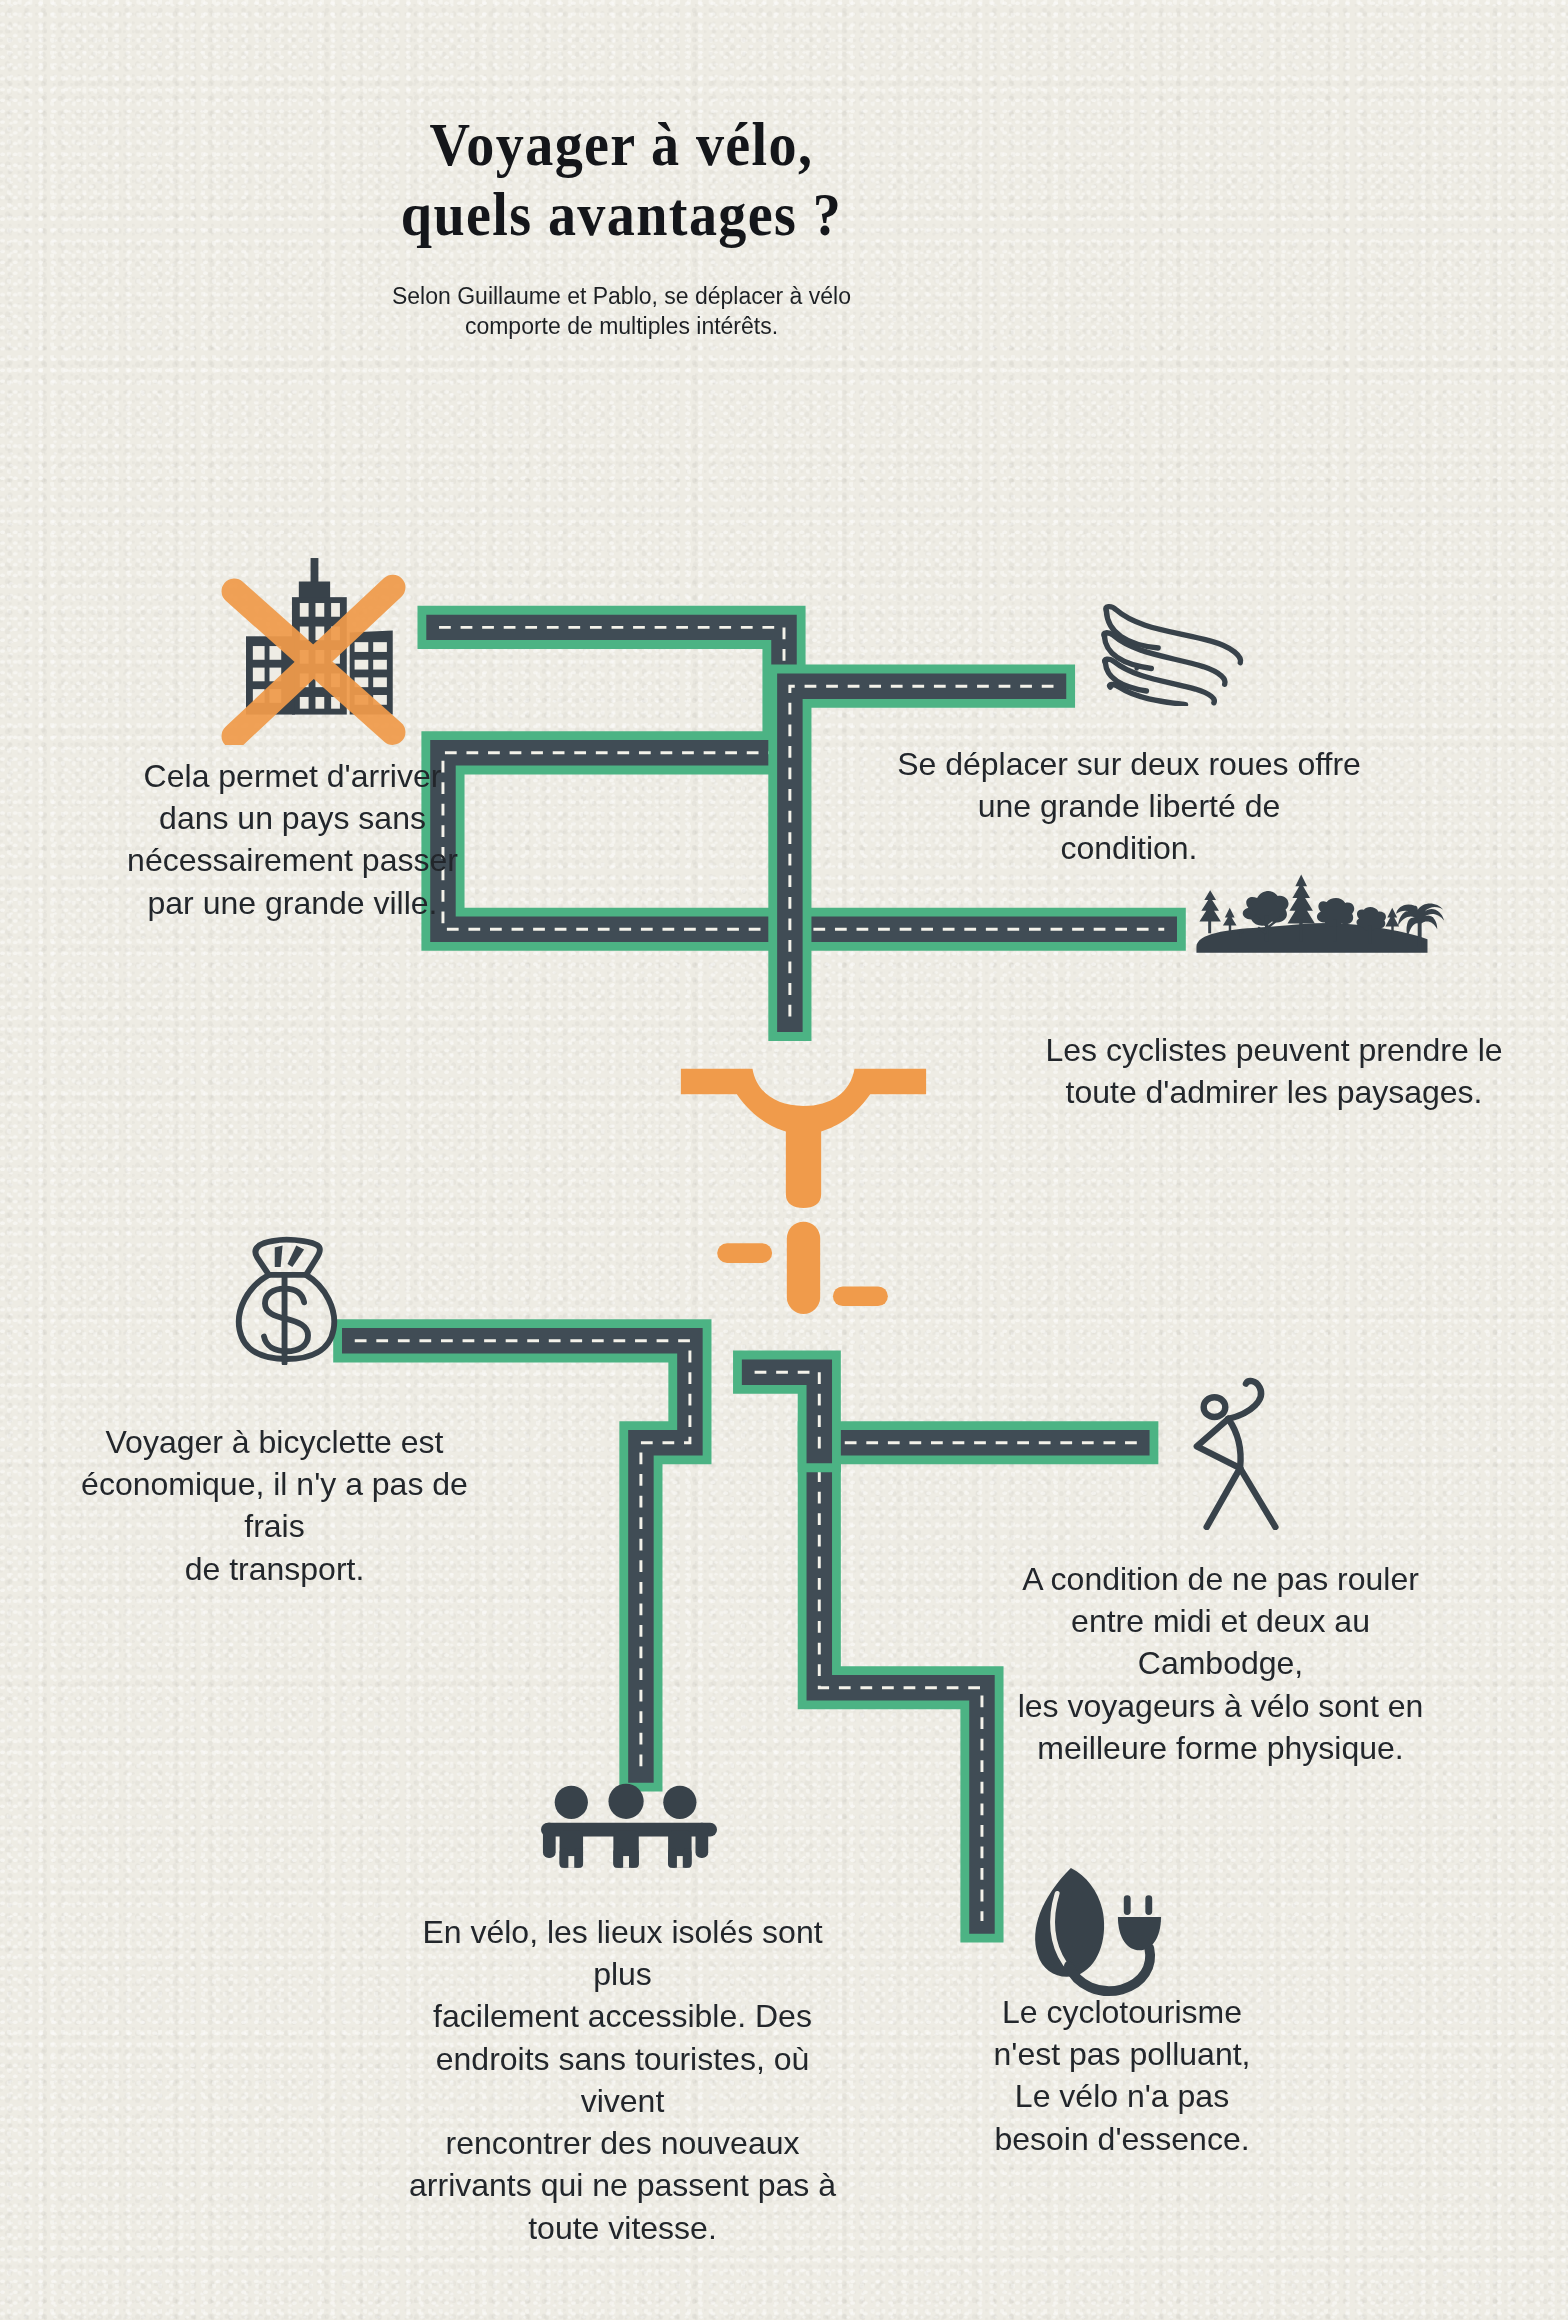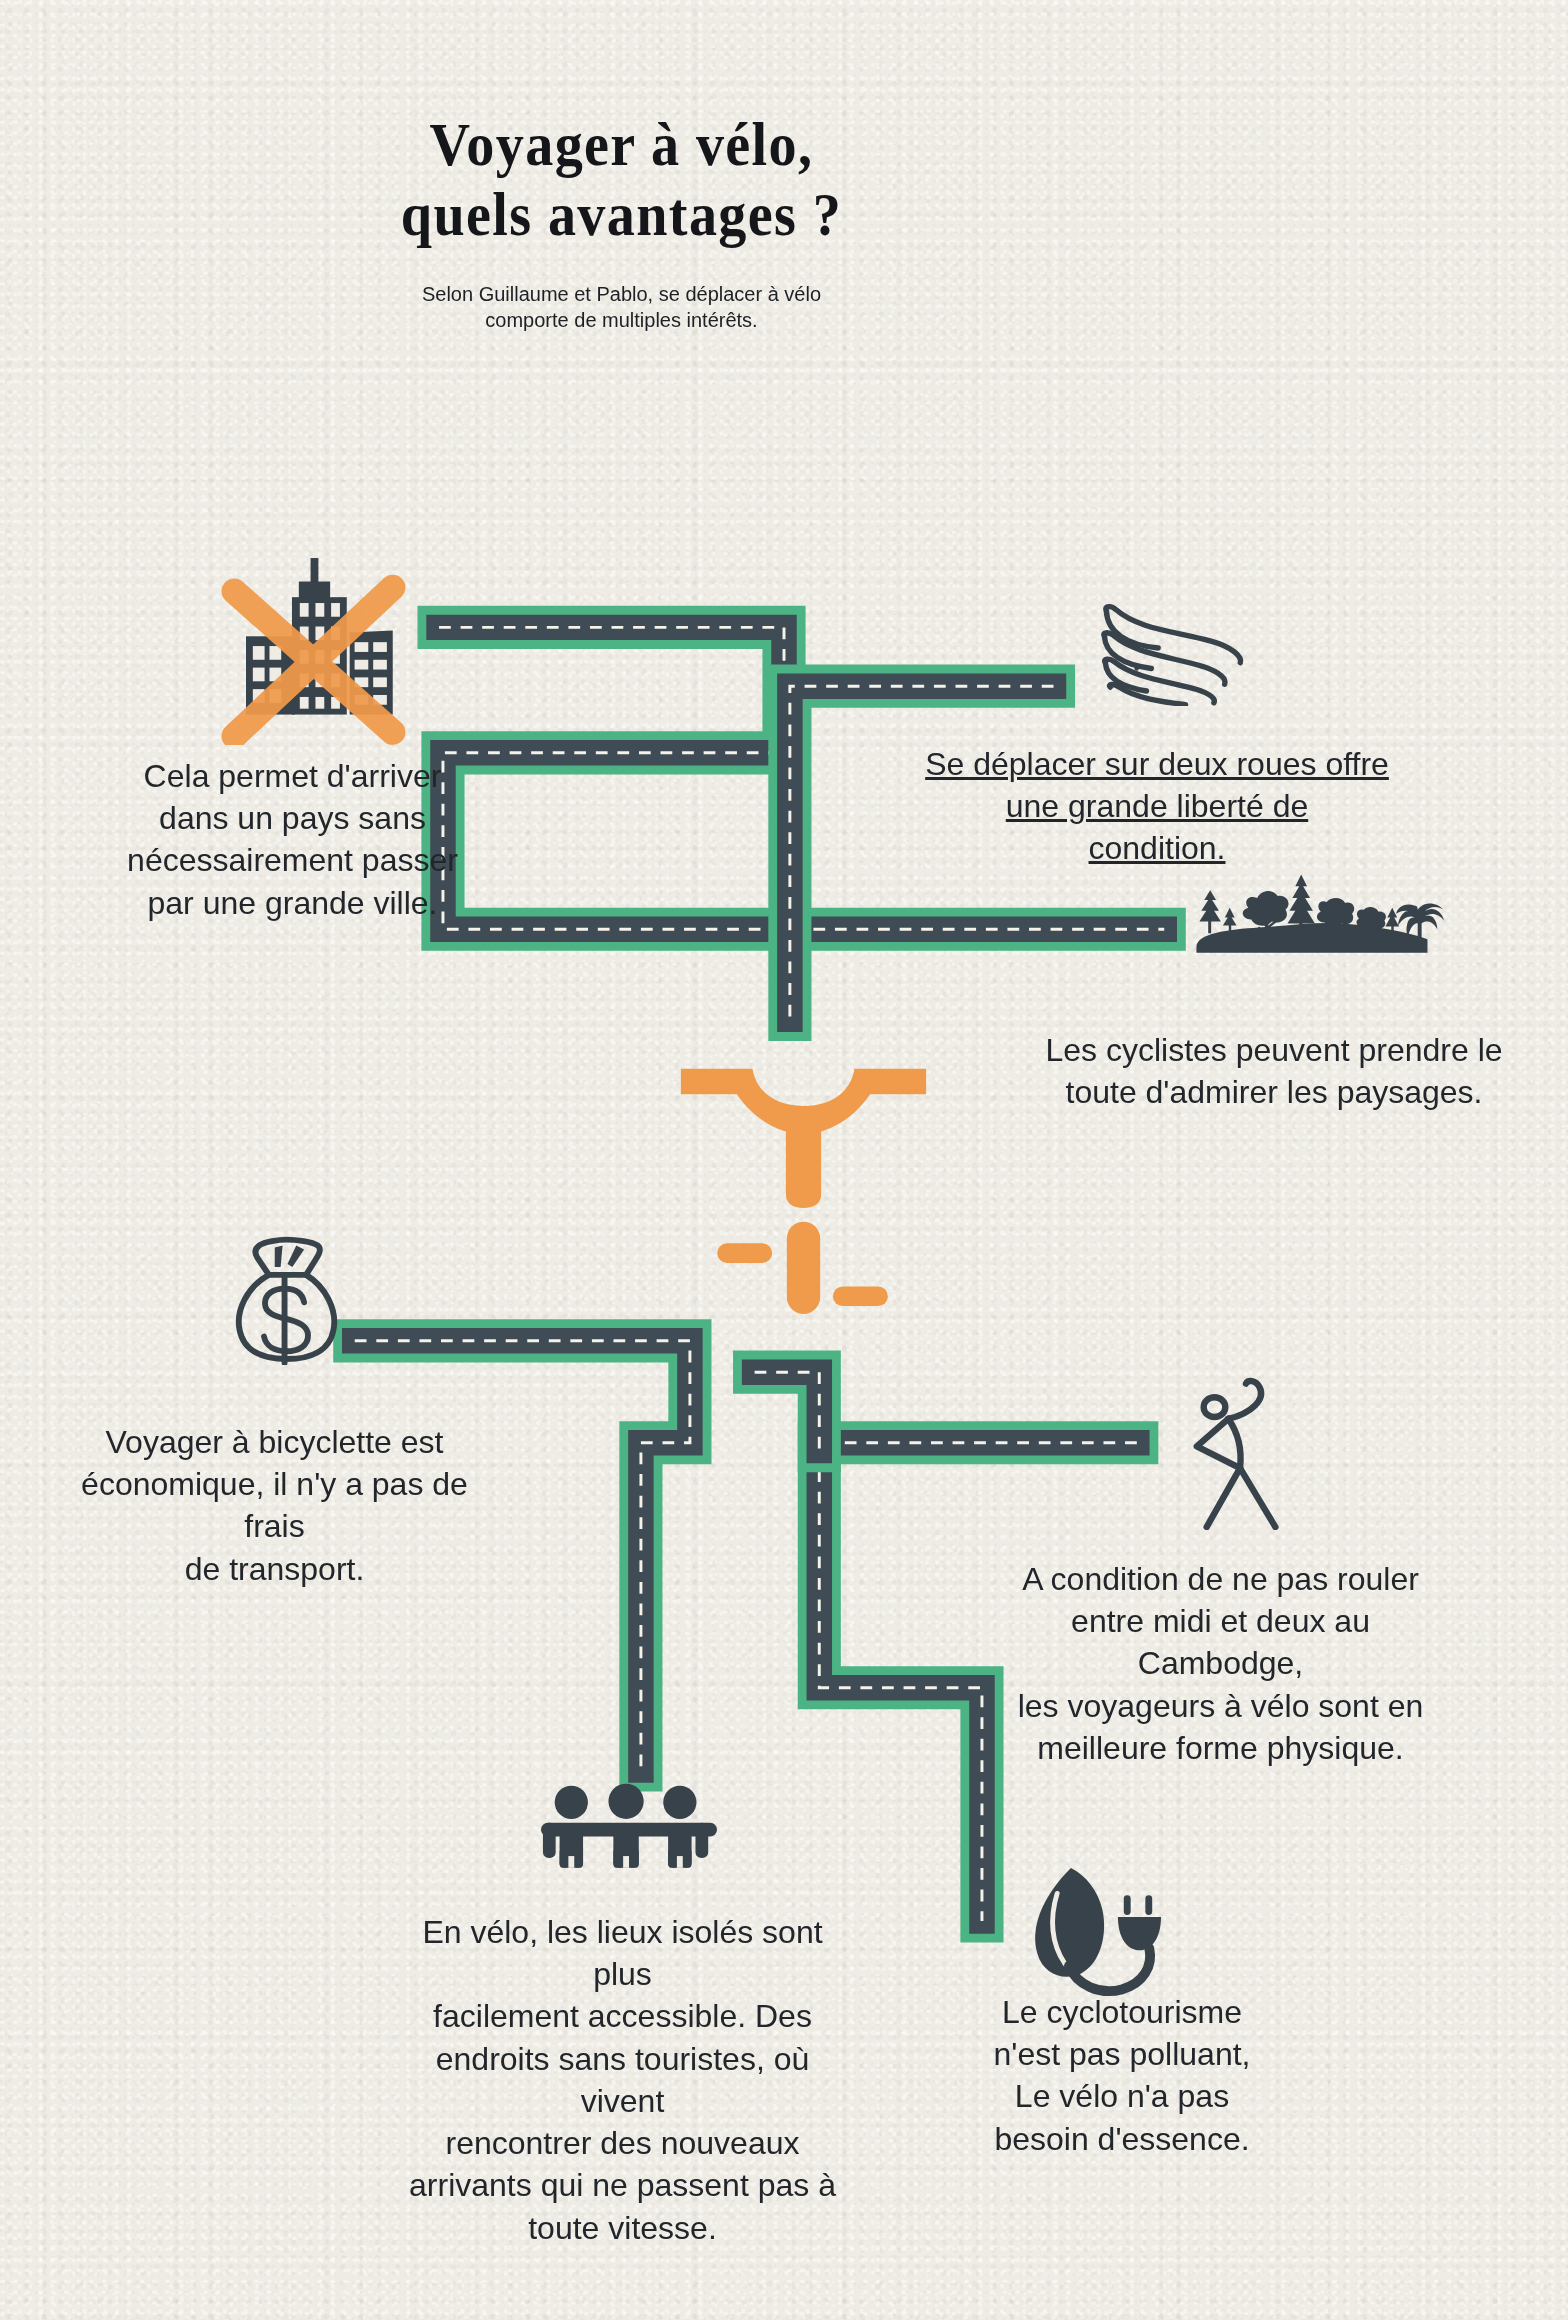--- a/index.html
+++ b/index.html
@@ -33,21 +33,21 @@
     font-weight:700;
     font-size:61px;
     line-height:1.14;
     letter-spacing:1.5px;
     color:#14161a;
     transform:scaleX(.92);
   }
   #page-title .t-line{ display:block; }
   #page-subtitle{
     margin-top:33px;
-    font-size:20px;
+    font-size:23px;
     line-height:1.28;
     color:#1d2024;
     font-weight:400;
   }
   #page-subtitle .s-line{ display:block; }
 
   
   .road-layer{ position:absolute; left:0; top:0; width:1568px; height:2321px; }
 
   
@@ -55,21 +55,21 @@
     position:absolute;
     color:#22262b;
     font-size:32px;
     line-height:1.32;
     text-align:center;
     font-weight:400;
   }
   .caption .c-line{ display:block; }
 
   #cap-city      { left:116px;  top:755px;  width:353px; }
-  #cap-freedom   { left:912px;  top:743px;  width:490px;text-decoration:underline; }
+  #cap-freedom   { left:884px;  top:743px;  width:490px; }
   #cap-landscape { left:1039px; top:1029px; width:470px; }
   #cap-money     { left:49px;   top:1421px; width:451px; }
   #cap-fitness   { left:990px; top:1558px; width:461px; }
   #cap-people    { left:392px;  top:1911px; width:461px; }
   #cap-eco       { left:980px; top:1991px; width:284px; }
 
   
   .icon-box{ position:absolute; }
   #icon-city      { left:201px;  top:554px;  width:225px; height:191px; }
   #icon-wing      { left:1078px; top:588px;  width:176px; height:118px; }

